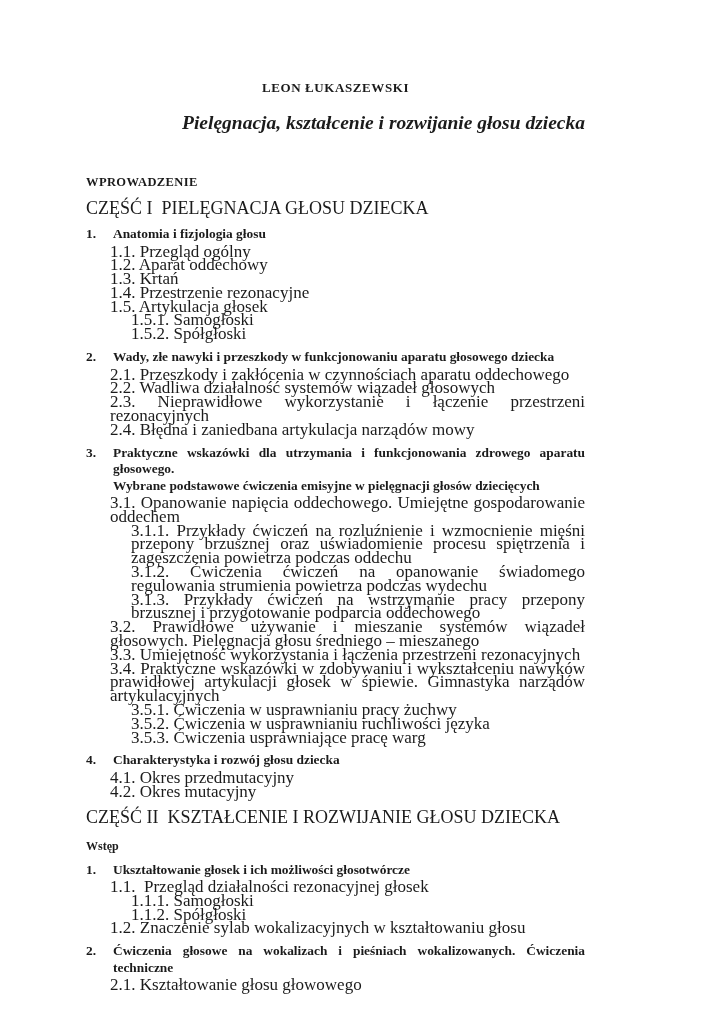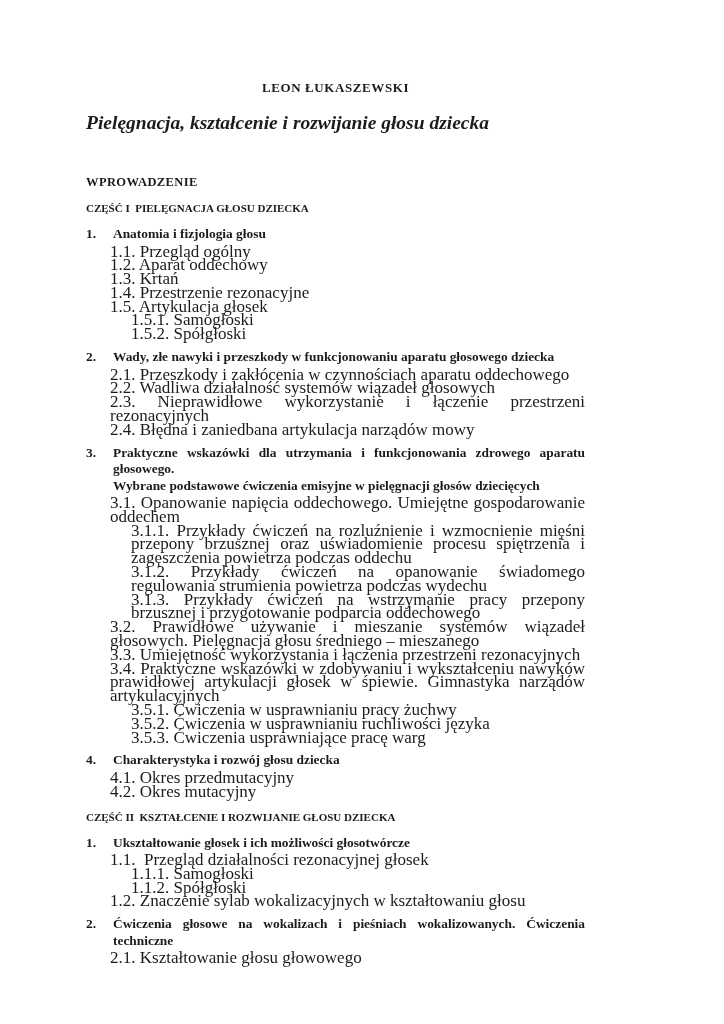--- a/index.html
+++ b/index.html
@@ -15,36 +15,36 @@
     width: 661px; height: 1024px;
     padding: 80px 76px 8px 86px;
     background: #ffffff;
   }
   .author {
     text-align: center; font-weight: bold;
     font-size: 13px; letter-spacing: 0.6px;
     line-height: 16px;
   }
   .book-title {
-    text-align: left; font-weight: bold; font-style: italic;
+    text-align: right; font-weight: bold; font-style: italic;
     font-size: 19.5px; line-height: 24px;
     margin-top: 15px;
   }
   .imprint {
     text-align: center; font-weight: bold;
     font-size: 12.5px; line-height: 16px;
     margin-top: 12px;
   }
   .intro-heading {
     font-weight: bold; font-size: 12.5px;
     letter-spacing: 0.4px; line-height: 15px;
     margin-top: 40px;
   }
   .part-heading {
-    font-weight: bold; font-size: 11px;
+    font-weight: normal; font-size: 18px;
     line-height: 20px; margin-top: 8px;
     white-space: pre-wrap;
   }
   .part2-gap { }
   .wstep {
     font-weight: bold; font-size: 12px;
     line-height: 15px; margin-top: 12px;
   }
   .sec { margin-top: 8px; }
   .sec-title {
@@ -109,21 +109,21 @@
 
   <div class="sec">
     <div class="sec-title">
       <span class="sec-num">3.</span>
       <span class="sec-text">Praktyczne wskazówki dla utrzymania i funkcjonowania zdrowego aparatu głosowego.</span>
     </div>
     <div class="sec-subtitle">Wybrane podstawowe ćwiczenia emisyjne w pielęgnacji głosów dziecięcych</div>
     <div class="items">
       <div class="it l2">3.1. Opanowanie napięcia oddechowego. Umiejętne gospodarowanie oddechem</div>
       <div class="it l3">3.1.1. Przykłady ćwiczeń na rozluźnienie i wzmocnienie mięśni przepony brzusznej oraz uświadomienie procesu spiętrzenia i zagęszczenia powietrza podczas oddechu</div>
-      <div class="it l3">3.1.2. Przykłady ćwiczeń na opanowanie świadomego regulowania strumienia powietrza podczas wydechu</div>
+      <div class="it l3">3.1.2. Ćwiczenia ćwiczeń na opanowanie świadomego regulowania strumienia powietrza podczas wydechu</div>
       <div class="it l3">3.1.3. Przykłady ćwiczeń na wstrzymanie pracy przepony brzusznej i przygotowanie podparcia oddechowego</div>
       <div class="it l2">3.2. Prawidłowe używanie i mieszanie systemów wiązadeł głosowych. Pielęgnacja głosu średniego – mieszanego</div>
       <div class="it l2">3.3. Umiejętność wykorzystania i łączenia przestrzeni rezonacyjnych</div>
       <div class="it l2">3.4. Praktyczne wskazówki w zdobywaniu i wykształceniu nawyków prawidłowej artykulacji głosek w śpiewie. Gimnastyka narządów artykulacyjnych</div>
       <div class="it l3">3.5.1. Ćwiczenia w usprawnianiu pracy żuchwy</div>
       <div class="it l3">3.5.2. Ćwiczenia w usprawnianiu ruchliwości języka</div>
       <div class="it l3">3.5.3. Ćwiczenia usprawniające pracę warg</div>
     </div>
   </div>
 
@@ -132,20 +132,21 @@
       <span class="sec-num">4.</span>
       <span class="sec-text">Charakterystyka i rozwój głosu dziecka</span>
     </div>
     <div class="items">
       <div class="it l2">4.1. Okres przedmutacyjny</div>
       <div class="it l2">4.2. Okres mutacyjny</div>
     </div>
   </div>
 
   <div class="part-heading part2-gap">CZĘŚĆ II  KSZTAŁCENIE I ROZWIJANIE GŁOSU DZIECKA</div>
+  <div class="wstep">Wstęp</div>
 
   <div class="sec">
     <div class="sec-title">
       <span class="sec-num">1.</span>
       <span class="sec-text">Ukształtowanie głosek i ich możliwości głosotwórcze</span>
     </div>
     <div class="items">
       <div class="it l2">1.1.  Przegląd działalności rezonacyjnej głosek</div>
       <div class="it l3">1.1.1. Samogłoski</div>
       <div class="it l3">1.1.2. Spółgłoski</div>

